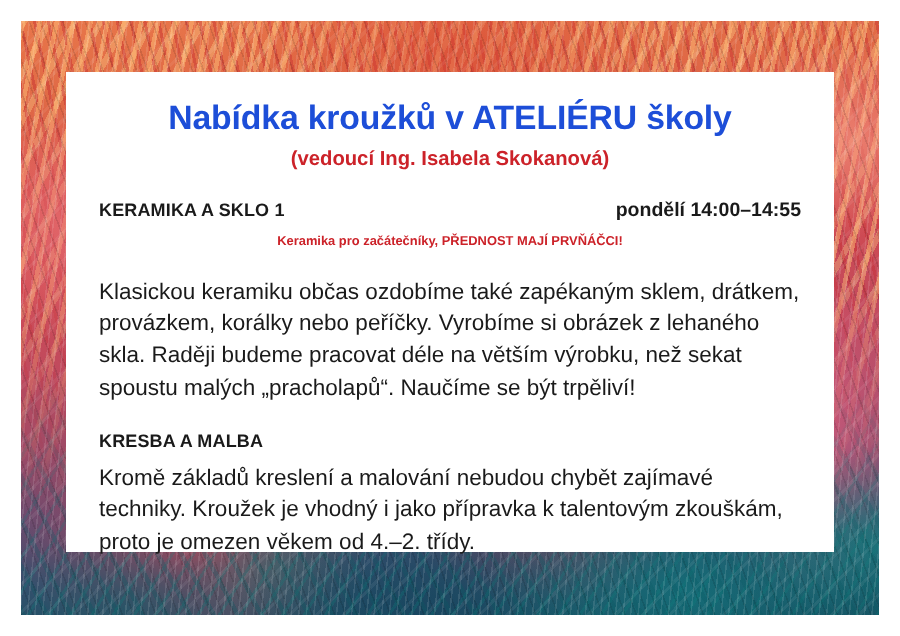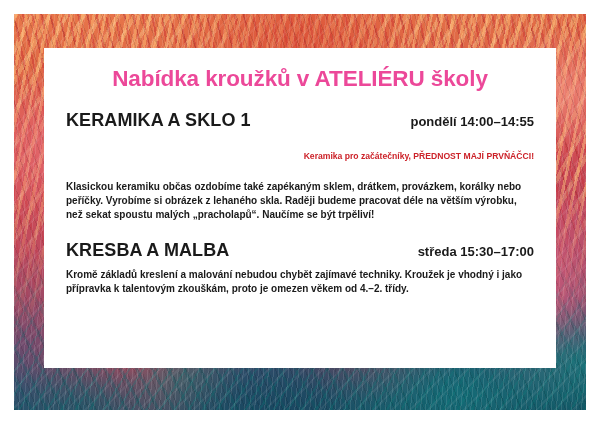--- a/index.html
+++ b/index.html
@@ -140,21 +140,21 @@
     height: 320px;
     background: #ffffff;
     box-sizing: border-box;
     padding: 10px 22px 10px 22px;
   }
 
   
   #title {
     margin: 8px 0 0 0;
     text-align: center;
-    color: #ec4899;
+    color: #1d4ed8;
     font-size: 22.5px;
     font-weight: bold;
     letter-spacing: -0.1px;
     line-height: 1.15;
     white-space: nowrap;
   }
   #subtitle {
     margin: 6px 0 0 0;
     text-align: center;
     color: #cc2229;
@@ -168,78 +168,78 @@
     margin-top: 18px;
   }
   .course-head {
     display: flex;
     align-items: baseline;
     justify-content: space-between;
     gap: 10px;
   }
   .course-name {
     color: #1a1a1a;
-    font-size: 18px;
+    font-size: 12px;
     font-weight: bold;
     letter-spacing: 0.1px;
     white-space: nowrap;
   }
   .course-time {
     color: #1a1a1a;
     font-size: 13px;
     font-weight: bold;
     white-space: nowrap;
   }
   .course-note-red {
-    margin-top: 20px;
-    text-align: right;
+    margin-top: 8px;
+    text-align: center;
     color: #cc2229;
     font-size: 8.6px;
     font-weight: bold;
     line-height: 1.25;
   }
   .course-desc {
     margin-top: 7px;
     color: #1a1a1a;
-    font-size: 10px;
-    font-weight: bold;
+    font-size: 15px;
+    font-weight: normal;
     line-height: 1.42;
     text-align: left;
   }
 </style>
 </head>
 <body>
 
 <div id="poster">
 
   <div class="paint" id="bg-base"></div>
   <div class="paint" id="bg-streaks-top"></div>
   <div class="paint" id="bg-blooms"></div>
   <div class="paint" id="bg-teal"></div>
   <div class="paint" id="bg-leaves"></div>
   <div class="paint" id="bg-texture"></div>
 
   <div id="panel">
 
     <div id="title">Nabídka kroužků v ATELIÉRU školy</div>
+    <div id="subtitle">(vedoucí Ing. Isabela Skokanová)</div>
 
     <div class="course">
       <div class="course-head">
         <span class="course-name">KERAMIKA A SKLO 1</span>
         <span class="course-time">pondělí 14:00–14:55</span>
       </div>
       <div class="course-note-red">Keramika pro začátečníky, PŘEDNOST MAJÍ PRVŇÁČCI!</div>
     </div>
 
     <div class="course">
       <div class="course-desc">Klasickou keramiku občas ozdobíme také zapékaným sklem, drátkem, provázkem, korálky nebo peříčky. Vyrobíme si obrázek z lehaného skla. Raději budeme pracovat déle na větším výrobku, než sekat spoustu malých „pracholapů“. Naučíme se být trpěliví!</div>
     </div>
 
     <div class="course">
       <div class="course-head">
         <span class="course-name">KRESBA A MALBA</span>
-        <span class="course-time">středa 15:30–17:00</span>
       </div>
       <div class="course-desc">Kromě základů kreslení a malování nebudou chybět zajímavé techniky. Kroužek je vhodný i jako přípravka k talentovým zkouškám, proto je omezen věkem od 4.–2. třídy.</div>
     </div>
 
   </div>
 </div>
 
 </body></html>

